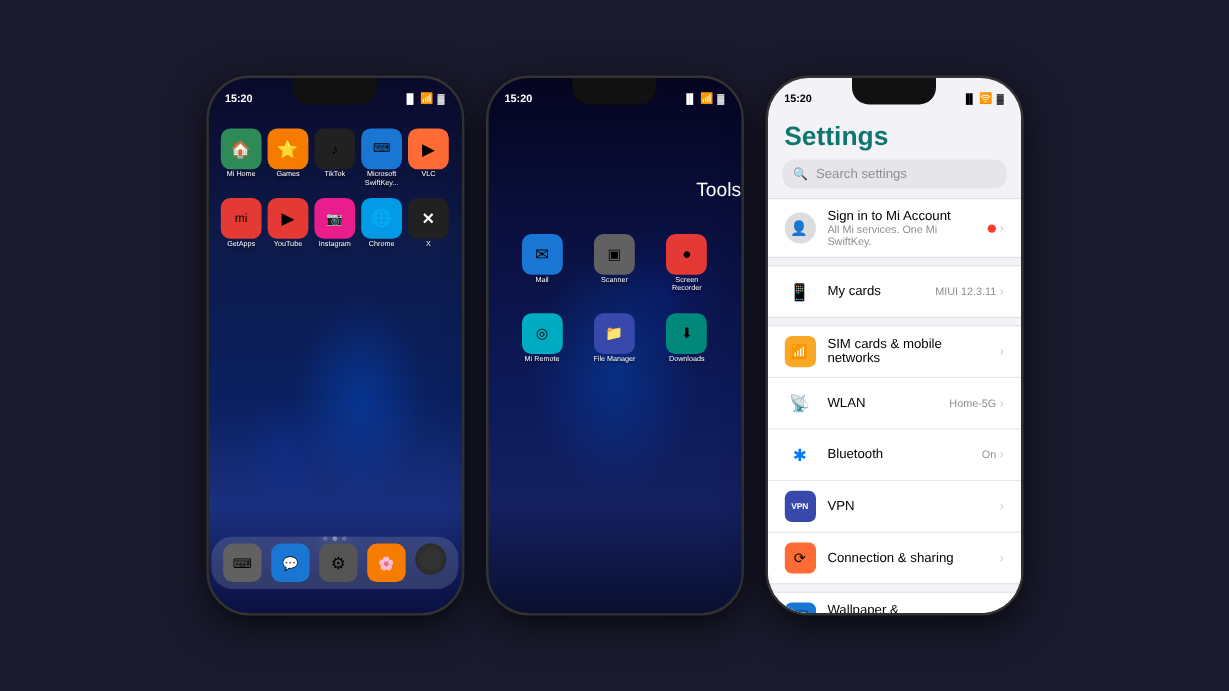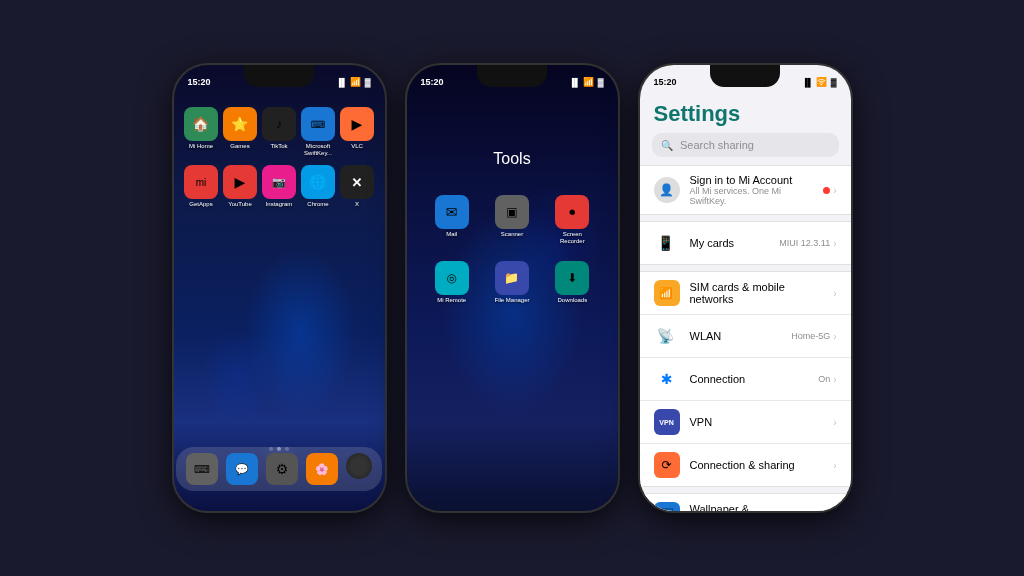--- a/index.html
+++ b/index.html
@@ -178,21 +178,21 @@
       background:
         radial-gradient(ellipse 100px 150px at 50% 55%, rgba(0,80,200,0.4) 0%, transparent 70%),
         radial-gradient(ellipse 80px 100px at 70% 40%, rgba(0,40,180,0.2) 0%, transparent 60%);
     }
 
     .tools-title {
       position: absolute;
       top: 85px;
       left: 0;
       right: 0;
-      text-align: center;
+      text-align: right;
       color: #fff;
       font-size: 16px;
       font-weight: 400;
     }
 
     .tools-grid {
       position: absolute;
       top: 120px;
       left: 0;
       right: 0;
@@ -466,21 +466,21 @@
           <span style="font-size:9px;">🛜</span>
           <span style="font-size:8px;">▓</span>
         </div>
       </div>
 
       <div class="settings-content">
         <div class="settings-title">Settings</div>
 
         <div class="search-bar">
           <span style="color:#8e8e93;font-size:10px;">🔍</span>
-          <span class="search-bar-text">Search sharing</span>
+          <span class="search-bar-text">Search settings</span>
         </div>
 
         <div class="settings-section">
           <div class="settings-row">
             <div class="settings-icon" style="background:#ddd;border-radius:50%;">
               <span style="font-size:12px;">👤</span>
             </div>
             <div class="settings-row-content">
               <div class="settings-row-title">Sign in to Mi Account</div>
               <div class="settings-row-sub">All Mi services. One Mi SwiftKey.</div>
@@ -529,21 +529,21 @@
             <div class="settings-row-right">
               <span>Home-5G</span>
               <span class="chevron">›</span>
             </div>
           </div>
           <div class="settings-row">
             <div class="settings-icon" style="background:none;">
               <span style="font-size:14px; color:#007aff;">✱</span>
             </div>
             <div class="settings-row-content">
-              <div class="settings-row-title">Connection</div>
+              <div class="settings-row-title">Bluetooth</div>
             </div>
             <div class="settings-row-right">
               <span>On</span>
               <span class="chevron">›</span>
             </div>
           </div>
           <div class="settings-row">
             <div class="settings-icon bg-indigo">
               <span style="font-size:7px;color:#fff;font-weight:700;">VPN</span>
             </div>

